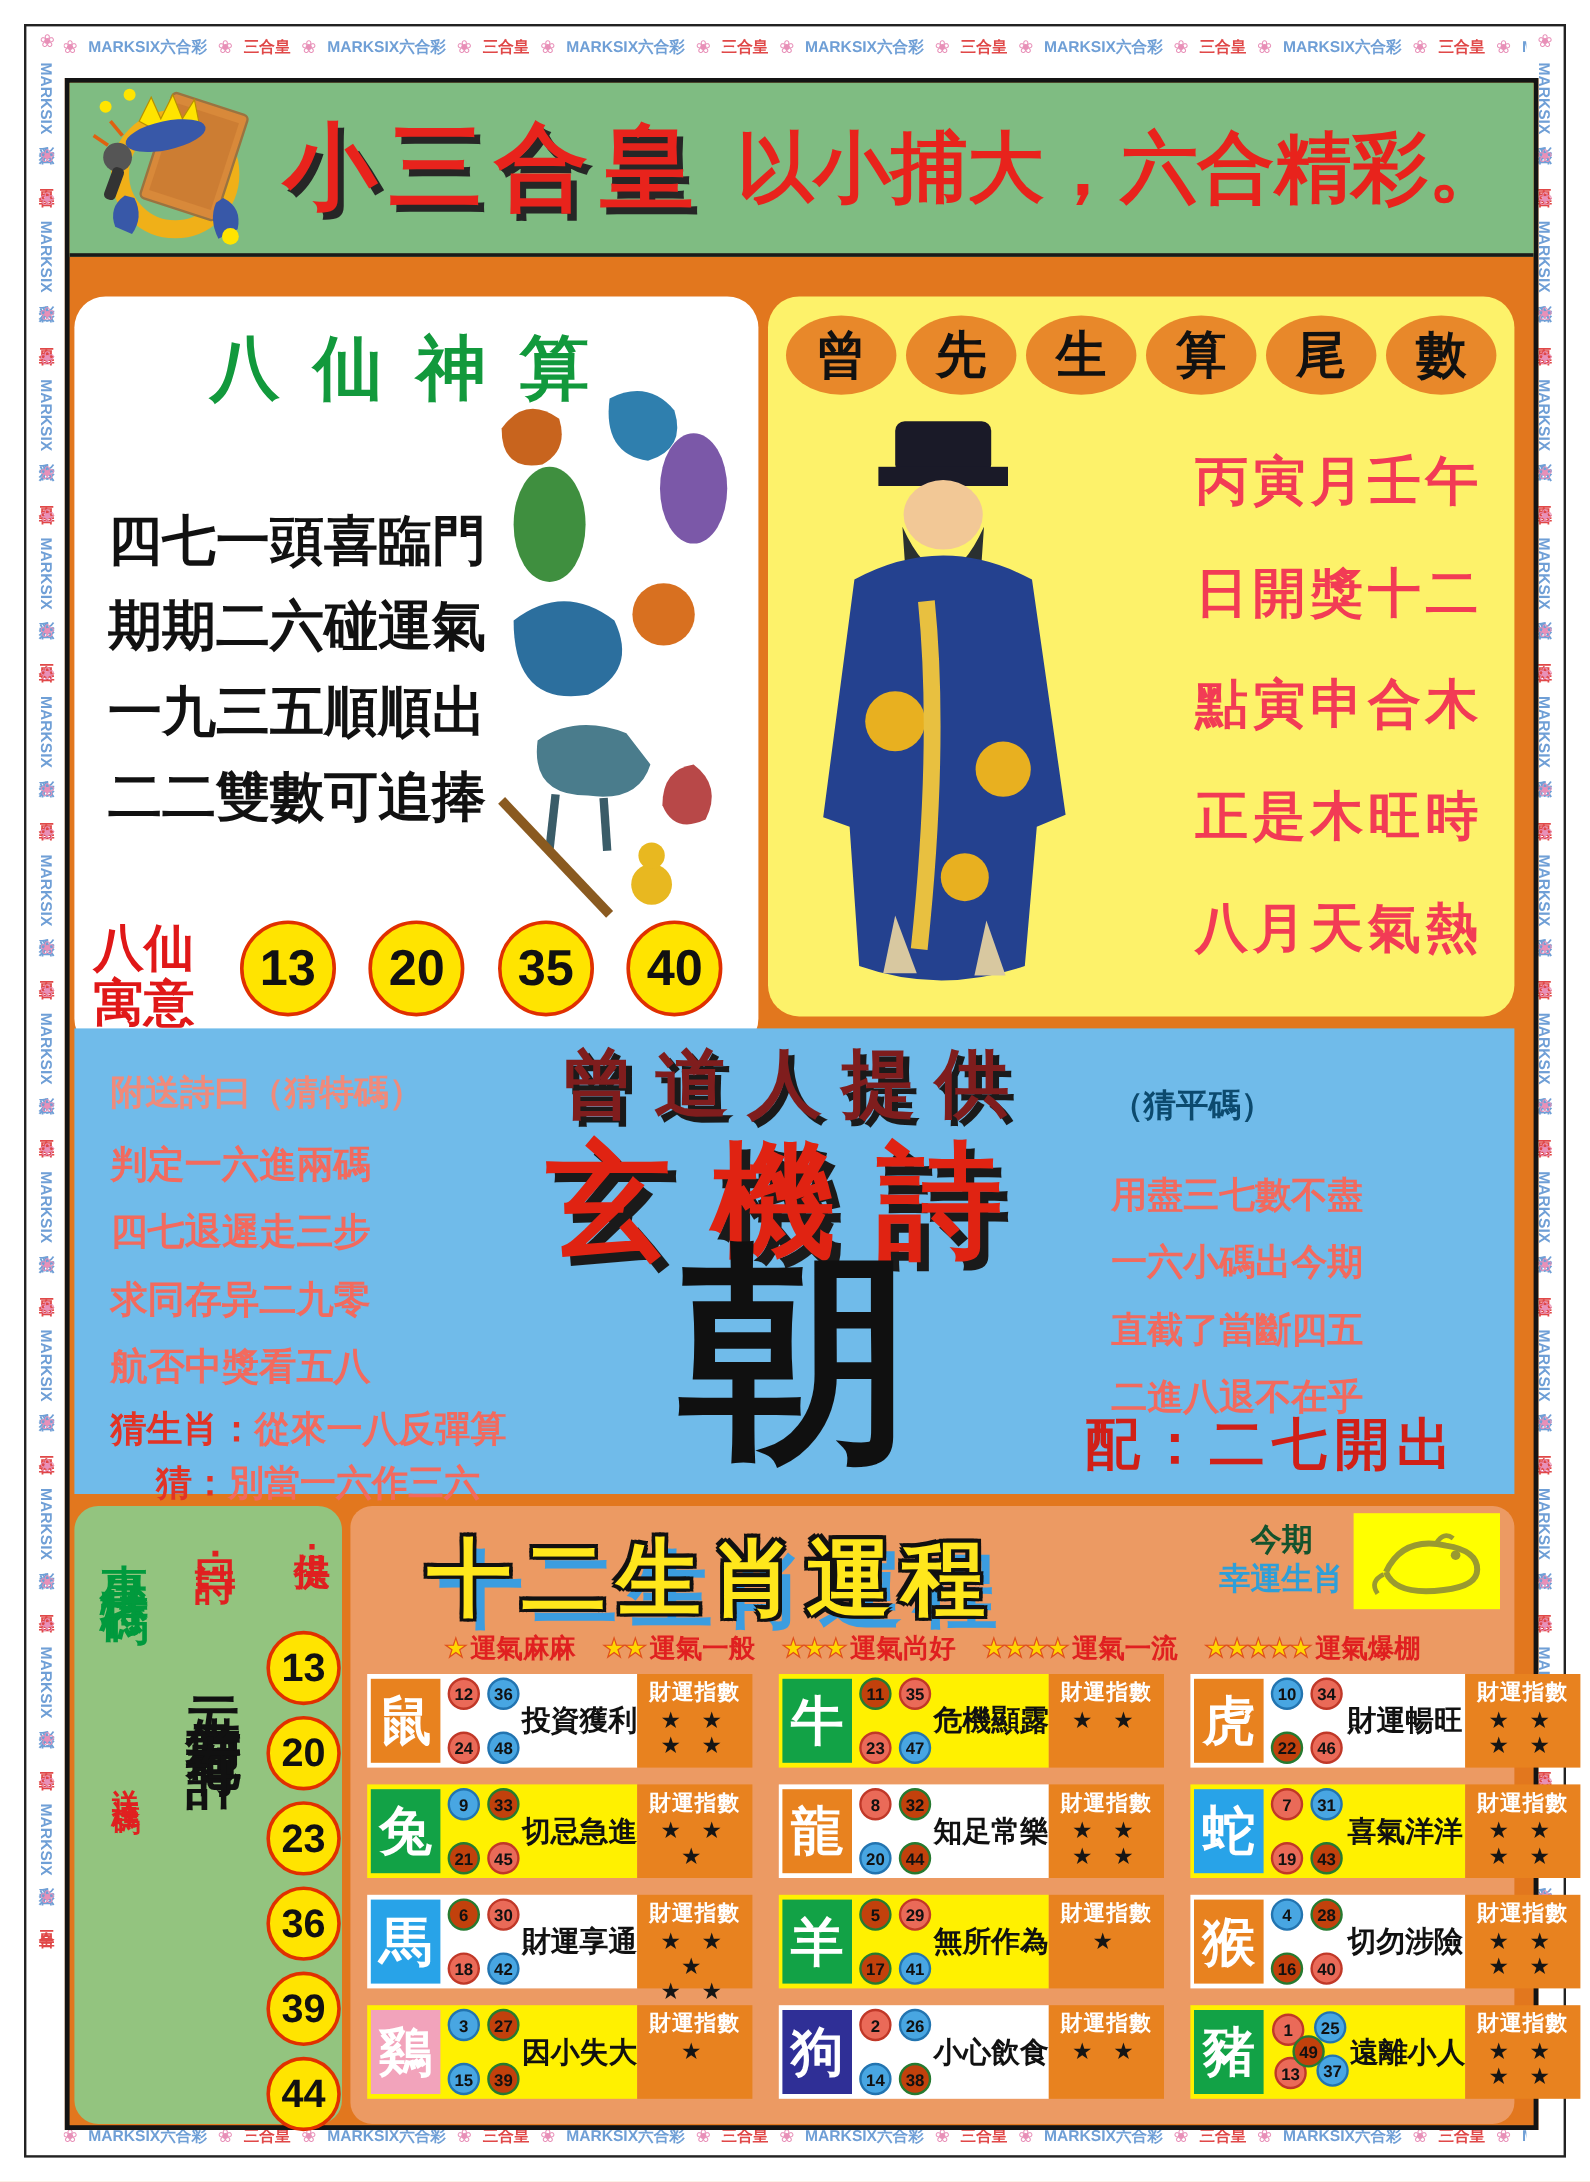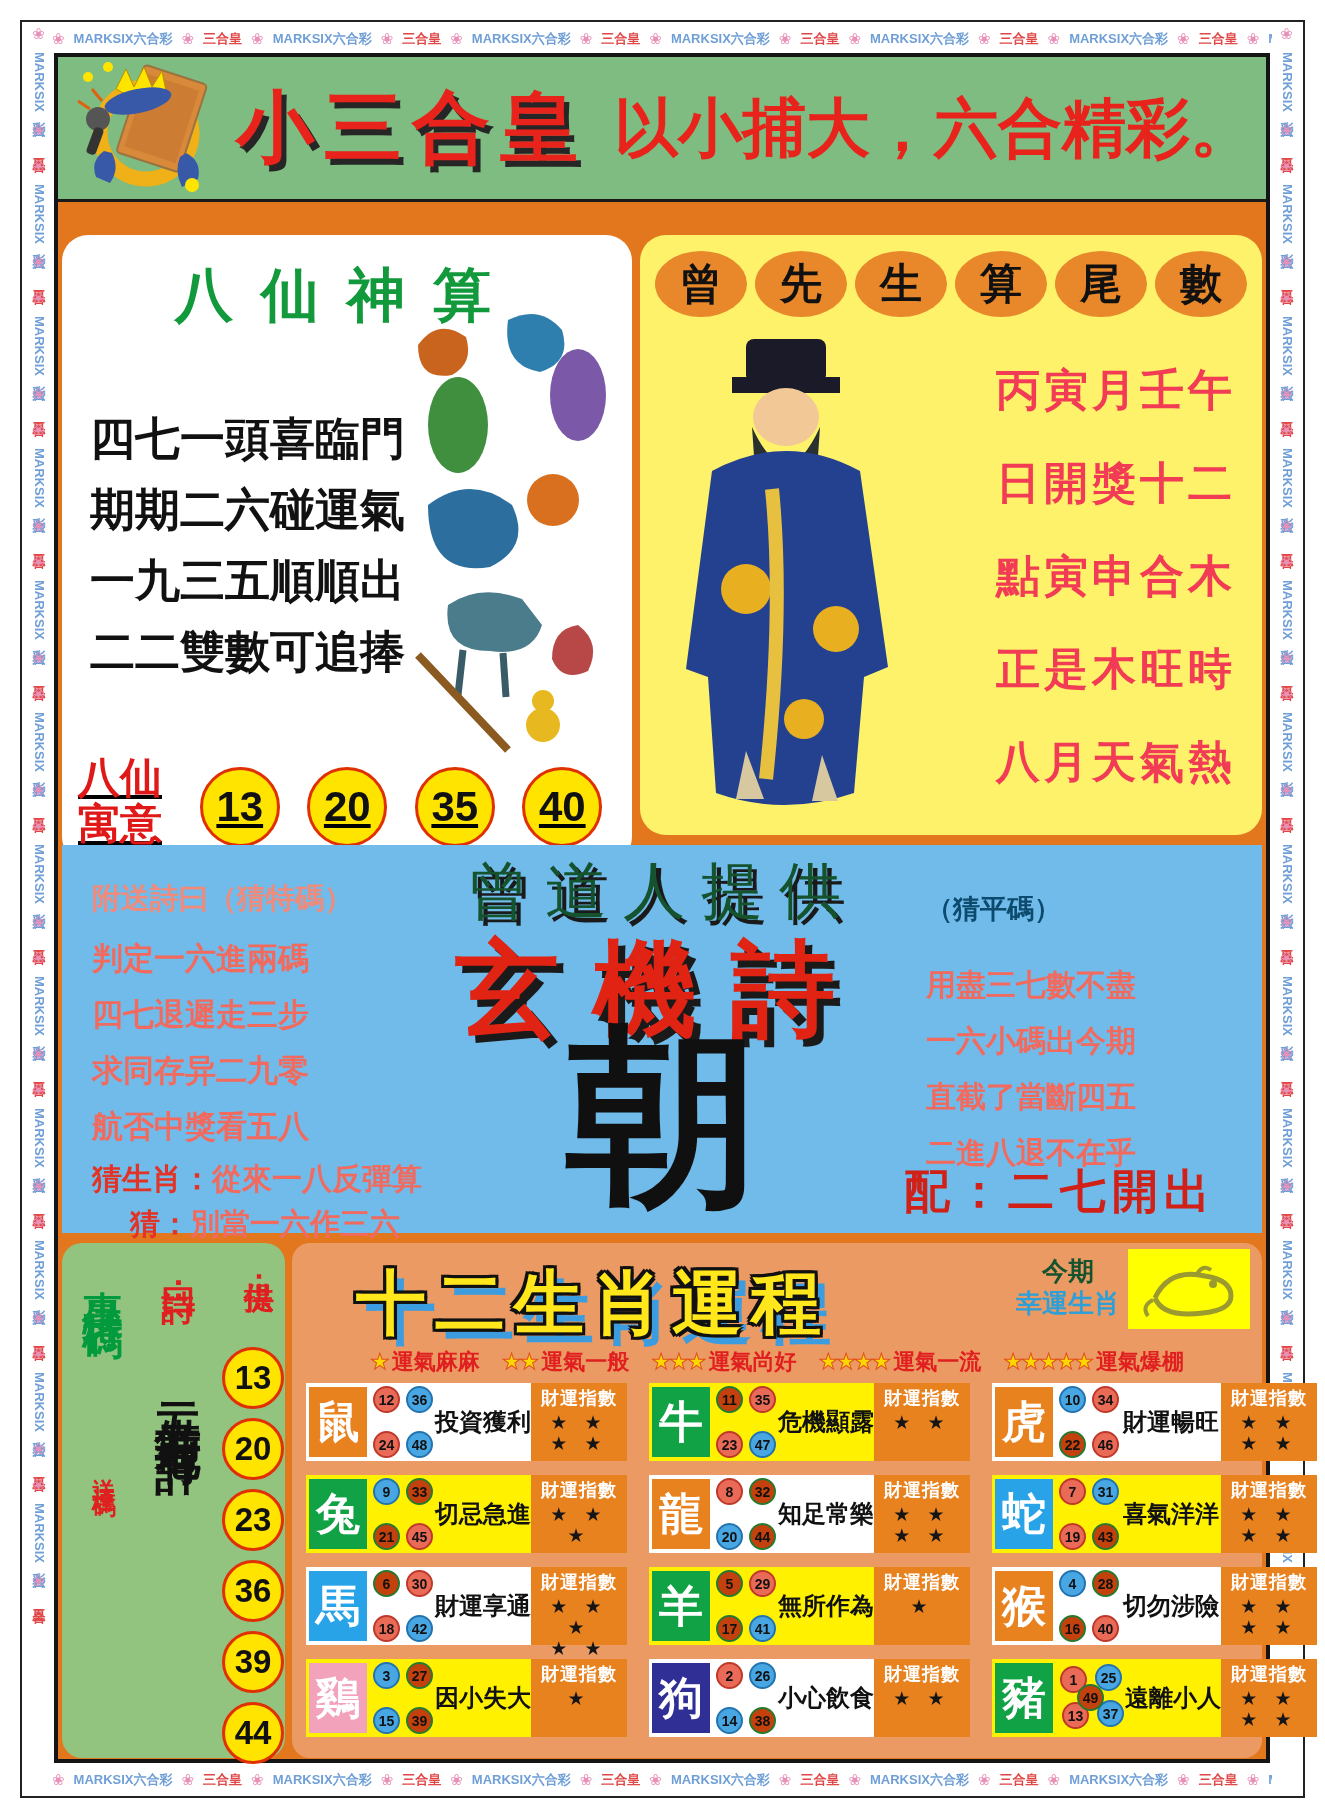--- a/index.html
+++ b/index.html
@@ -11,57 +11,57 @@
          overflow:hidden;font-size:13px;font-weight:bold;white-space:nowrap;}
   .strip.top{left:52px;right:52px;top:25px;height:27px;}
   .strip.bottom{left:52px;right:52px;bottom:25px;height:27px;}
   .strip.vert{writing-mode:vertical-rl;flex-direction:row;}
   .strip.left{top:25px;bottom:25px;left:24px;width:29px;}
   .strip.right{top:25px;bottom:25px;right:24px;width:29px;}
   .strip .b1{color:#6f9fd6;}
   .strip .b2{color:#e04848;}
   .strip .fl{color:#e890b8;font-size:15px;}
   
-  .content{position:absolute;left:54px;top:53px;width:1208px;height:1702px;
-           border:4px solid #141414;background:#e2771e;}
+  .content{position:absolute;left:54px;top:65px;width:1208px;height:1702px;
+           border:4px solid #141414;background:#e2771e;padding-left:12px;}
   
   .header{position:absolute;left:0;top:0;right:0;height:142px;background:#7fbc82;
           border-bottom:3px solid #1a1a1a;display:flex;align-items:center;}
   .mascot{position:absolute;left:10px;top:4px;}
   .header-title{margin-left:178px;font-size:78px;font-weight:bold;color:#e8231c;
                 text-shadow:5px 6px 0 #262626;letter-spacing:10px;flex:none;}
   .header-slogan{margin-left:26px;font-size:64px;font-weight:bold;color:#e8231c;white-space:nowrap;}
   
   .panel{position:absolute;border-radius:26px;}
   .p-baxian{left:4px;top:178px;width:570px;height:628px;background:#ffffff;}
   .p-zeng{left:582px;top:178px;width:622px;height:600px;background:#fdf26a;}
   .p-xuanji{left:4px;top:788px;width:1200px;height:388px;background:#70bbea;border-radius:0;}
   .p-special{left:4px;top:1186px;width:223px;height:515px;background:#93c47f;border-radius:20px;}
   .p-zodiac{left:234px;top:1186px;width:970px;height:515px;background:#ec9a63;border-radius:18px;}
   
   .bx-title{position:absolute;left:0;right:0;top:22px;text-align:center;font-size:58px;
             font-weight:bold;color:#12993c;letter-spacing:28px;}
   .bx-poem{position:absolute;left:28px;top:168px;font-size:45px;font-weight:bold;color:#111;
            line-height:71px;white-space:nowrap;}
   .immortals{position:absolute;right:4px;top:60px;}
-  .bx-bottom{position:absolute;left:16px;right:16px;bottom:16px;height:92px;display:flex;align-items:flex-end;text-decoration:underline;}
+  .bx-bottom{position:absolute;left:16px;right:16px;bottom:16px;height:92px;display:flex;align-items:flex-start;}
   .bx-label{width:108px;font-size:42px;font-weight:bold;color:#e01818;line-height:1.1;flex:none;}
   .bx-circles{flex:1;display:flex;justify-content:space-around;}
   .ycirc{width:74px;height:74px;border-radius:50%;background:#ffe400;border:3px solid #e03000;
          display:flex;align-items:center;justify-content:center;font-size:42px;font-weight:bold;color:#111;}
   
   .zg-header{position:absolute;left:0;right:0;top:16px;display:flex;justify-content:center;gap:8px;}
   .zg-ell{width:92px;height:66px;border-radius:50%;background:#e8882a;display:flex;align-items:center;
           justify-content:center;font-size:42px;font-weight:bold;color:#111;}
   .zeng-img{position:absolute;left:14px;top:96px;}
   .zg-lines{position:absolute;right:26px;top:108px;font-size:44px;font-weight:bold;color:#f23b55;
             line-height:93px;letter-spacing:4px;white-space:nowrap;}
   
-  .provider{position:absolute;left:0;right:0;top:4px;text-align:center;font-size:62px;font-weight:normal;
-            color:#14532d;text-shadow:5px 5px 0 #1a1a1a;letter-spacing:16px;}
+  .provider{position:absolute;left:0;right:0;top:4px;text-align:center;font-size:62px;font-weight:bold;
+            color:#7f1d1d;text-shadow:5px 5px 0 #1a1a1a;letter-spacing:16px;}
   .xj-title{position:absolute;left:0;right:0;top:76px;text-align:center;font-size:104px;font-weight:bold;
             color:#e02312;text-shadow:7px 7px 0 #1a1a1a;letter-spacing:34px;}
   .bigchar{position:absolute;left:50%;transform:translateX(-50%);top:178px;font-size:190px;line-height:1;
            font-weight:bold;color:#101010;font-family:"Liberation Serif","DejaVu Serif",serif;}
   .xz-left{position:absolute;left:30px;top:34px;width:360px;}
   .xz-left .hd{font-size:29px;font-weight:bold;color:#f08a7a;margin-bottom:12px;}
   .xz-left .ln{font-size:31px;font-weight:bold;color:#f26a5e;line-height:56px;white-space:nowrap;}
   .guess{font-size:30px;font-weight:bold;white-space:nowrap;margin-top:4px;}
   .guess .lb{color:#e23326;}
   .guess .tx{color:#f26a5e;}

